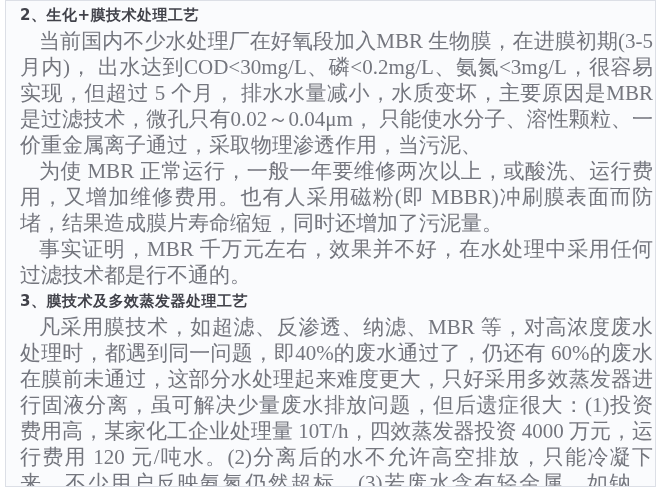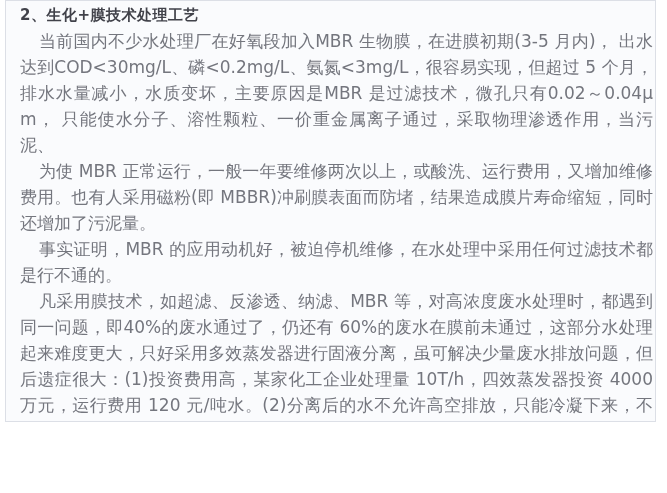--- a/index.html
+++ b/index.html
@@ -9,51 +9,53 @@
     width: 667px;
     height: 493px;
     overflow: hidden;
     font-family: "DejaVu Sans", "Liberation Sans", sans-serif;
   }
   .panel {
     position: absolute;
     left: 5px;
     top: 0;
     width: 651px;
-    height: 422px;
+    height: 487px;
     box-sizing: border-box;
     border: 1px solid var(--panel-border, #dcdfe6);
     background: var(--panel-bg, #fafbfd);
     padding: 1px 2px 0 14px;
     overflow: hidden;
   }
   .article { width: 100%; }
   .block-heading {
     margin: 0;
     font-size: 15px;
     line-height: 26px;
     font-weight: bold;
     color: var(--heading-color, #41424a);
     letter-spacing: 0.5px;
   }
   .block-paragraph {
     margin: 0;
-    font-size: 17px;
+    font-size: 21px;
     line-height: 26px;
     color: var(--body-color, #74767e);
     text-indent: 19px;
     text-align: justify;
     word-break: break-all;
     overflow-wrap: anywhere;
+    font-family: Liberation Serif, serif;
   }
 </style>
 </head>
 <body style="background: rgb(255, 255, 255);">
 
 <div class="panel">
   <div class="article" id="article">
       <div class="block-heading">2、生化+膜技术处理工艺</div>
       <p class="block-paragraph">当前国内不少水处理厂在好氧段加入MBR 生物膜，在进膜初期(3-5 月内)， 出水达到COD&lt;30mg/L、磷&lt;0.2mg/L、氨氮&lt;3mg/L，很容易实现，但超过 5 个月， 排水水量减小，水质变坏，主要原因是MBR 是过滤技术，微孔只有0.02～0.04μm， 只能使水分子、溶性颗粒、一价重金属离子通过，采取物理渗透作用，当污泥、</p>
       <p class="block-paragraph">为使 MBR 正常运行，一般一年要维修两次以上，或酸洗、运行费用，又增加维修费用。也有人采用磁粉(即 MBBR)冲刷膜表面而防堵，结果造成膜片寿命缩短，同时还增加了污泥量。</p>
-      <p class="block-paragraph">事实证明，MBR 的应用动机好，被迫停机维修，在水处理中采用任何过滤技术都是行不通的。</p>
+      <p class="block-paragraph">事实证明，MBR 千万元左右，效果并不好，在水处理中采用任何过滤技术都是行不通的。</p>
+      <div class="block-heading">3、膜技术及多效蒸发器处理工艺</div>
       <p class="block-paragraph">凡采用膜技术，如超滤、反渗透、纳滤、MBR 等，对高浓度废水处理时，都遇到同一问题，即40%的废水通过了，仍还有 60%的废水在膜前未通过，这部分水处理起来难度更大，只好采用多效蒸发器进行固液分离，虽可解决少量废水排放问题，但后遗症很大：(1)投资费用高，某家化工企业处理量 10T/h，四效蒸发器投资 4000 万元，运行费用 120 元/吨水。(2)分离后的水不允许高空排放，只能冷凝下来，不少用户反映氨氮仍然超标。(3)若废水含有轻金属，如钠、钙、镁同时存在，蒸发器管道内轻金属沉淀，引起晶体膨胀使管道常爆裂，被迫停机维修。这就说明采用多效蒸发器是无奈之举，且多数用户是承受不起的。</p>
     </div>
 </div>
 
 </body></html>

